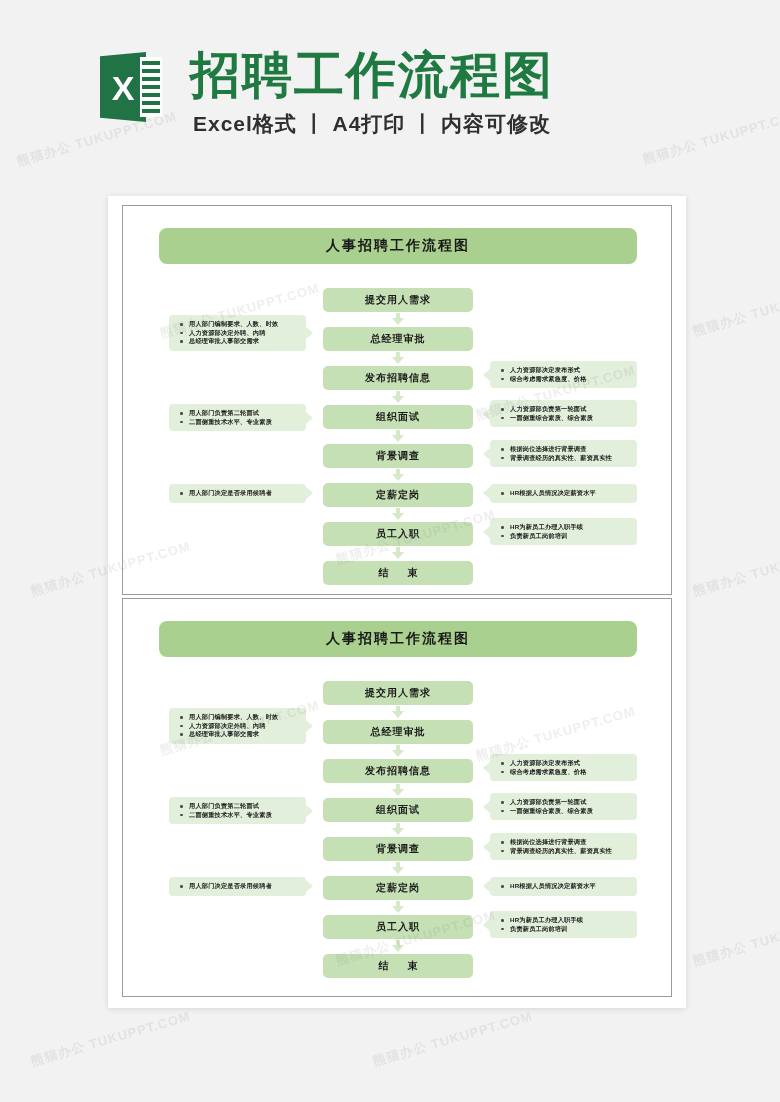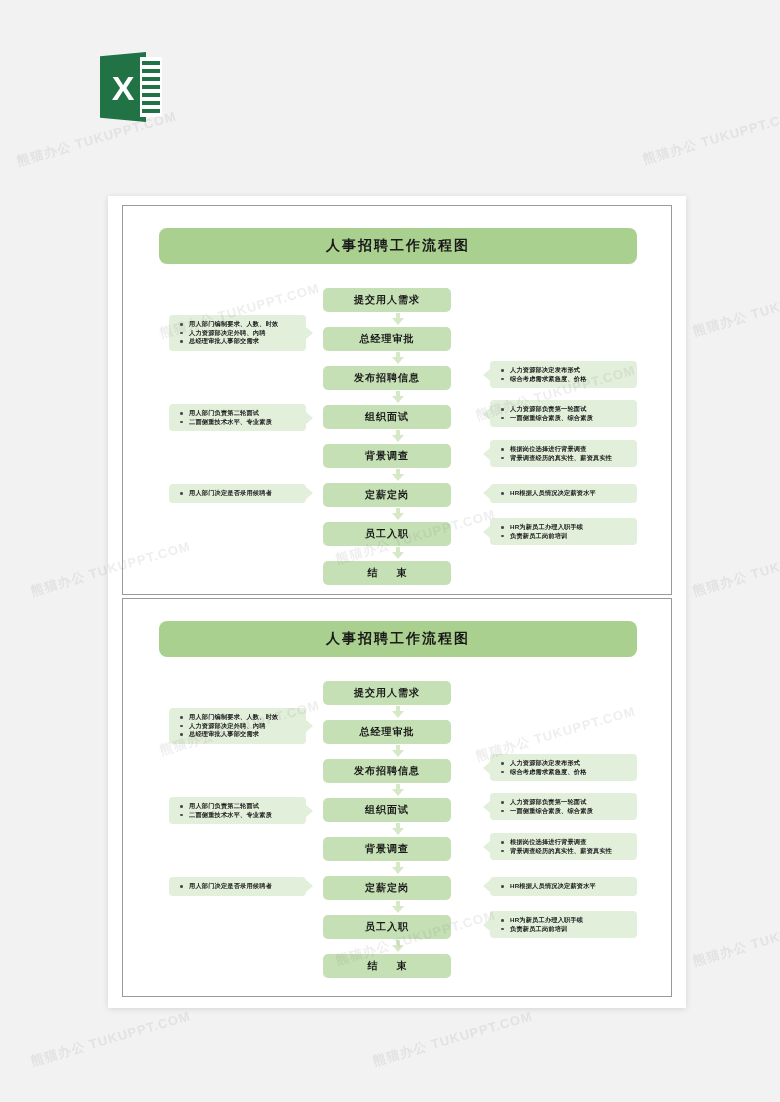--- a/index.html
+++ b/index.html
@@ -67,21 +67,21 @@
   .flow{ position:relative; width:100%; height:100%; }
 
   .flow-title{
     position:absolute; left:36px; top:22px; width:478px; height:36px;
     background:#a9d08e; border-radius:8px;
     display:flex; align-items:center; justify-content:center;
     font-size:14px; font-weight:bold; color:#1a1a1a; letter-spacing:2px;
   }
 
   .node{
-    position:absolute; left:200px; width:128px; height:24px;
+    position:absolute; left:200px; width:150px; height:24px;
     background:#c5e0b4; border-radius:5px;
     display:flex; align-items:center; justify-content:center;
     font-size:10px; font-weight:bold; color:#1a1a1a; letter-spacing:1px;
   }
   .node.end{ letter-spacing:8px; text-indent:8px; }
 
   .arrow{
     position:absolute; left:269px; width:12px; height:13px;
   }
   .arrow::before{
@@ -137,20 +137,24 @@
       <div class="sheet">
         <i style="top:4px"></i>
           <i style="top:12px"></i>
           <i style="top:20px"></i>
         <i style="top:28px"></i>
           <i style="top:36px"></i>
           <i style="top:44px"></i>
         <i style="top:52px"></i>
       </div>
       <div class="xmark">X</div>
+    </div>
+    <div class="hdr-text">
+      <div class="hdr-title">招聘工作流程图</div>
+      <div class="hdr-sub">Excel格式 丨 A4打印 丨 内容可修改</div>
     </div>
   </div>
   <div class="wm" style="left:14px;  top:130px;">熊猫办公 TUKUPPT.COM</div>
   <div class="wm" style="left:640px; top:128px;">熊猫办公 TUKUPPT.COM</div>
 </div>
 
 <div class="sheet-page">
 
   <div class="panel top">
     <div class="flow">

